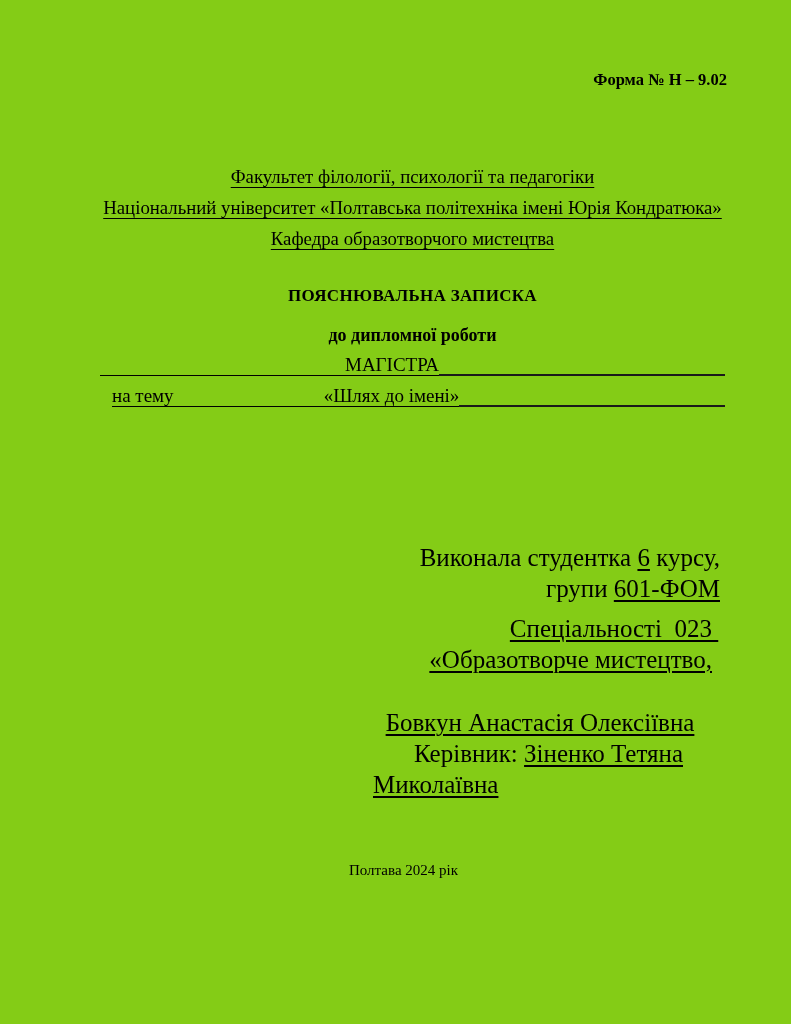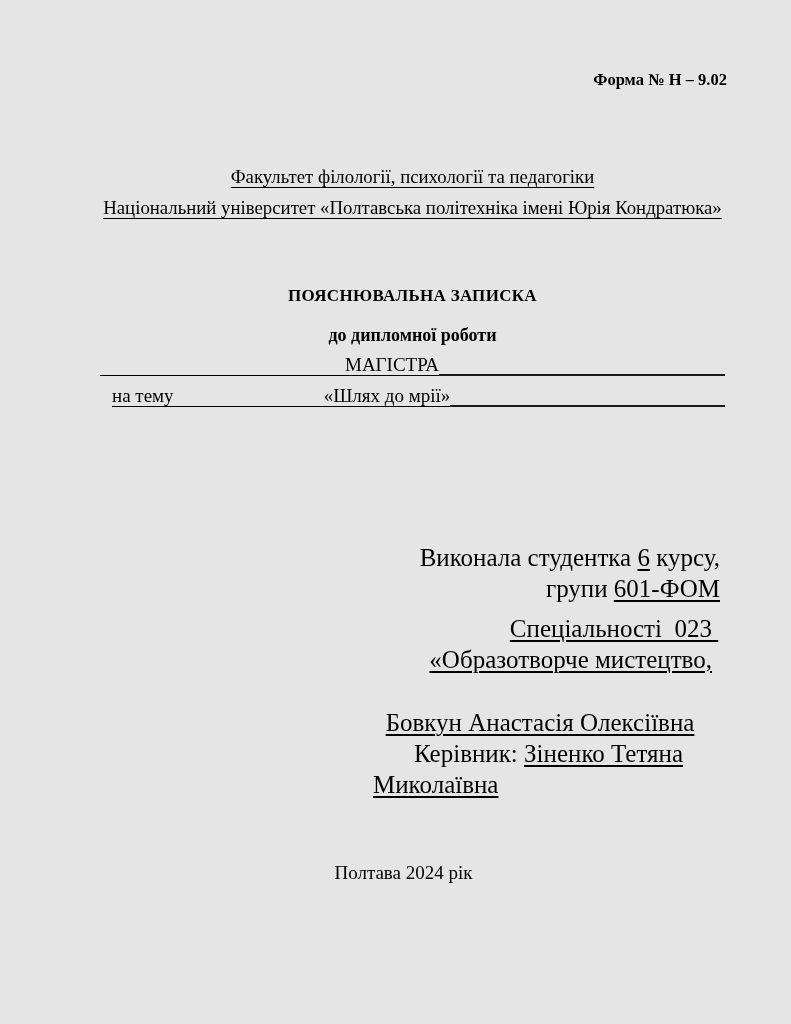--- a/index.html
+++ b/index.html
@@ -4,21 +4,21 @@
 <style>
   html, body {
     margin: 0;
     padding: 0;
     background: #ffffff;
   }
   .page {
     position: relative;
     width: 791px;
     height: 1024px;
-    background: #e5e5e5;
+    background: #84cc16;
     color: #000000;
     font-family: "Liberation Serif", "DejaVu Serif", serif;
     overflow: hidden;
   }
   .u {
     text-decoration: underline;
     text-decoration-thickness: 1.5px;
     text-underline-offset: 3px;
   }
   .form-number {
@@ -113,50 +113,51 @@
   .line-supervisor  { text-align: right; padding-right: 42px; }
   .line-supervisor2 { text-align: left;  padding-left: 18px; }
   .footer-line {
     position: absolute;
     top: 862px;
     left: 100px;
     width: 625px;
     padding-right: 18px;
     box-sizing: border-box;
     text-align: center;
-    font-size: 19px;
+    font-size: 15px;
     white-space: pre-wrap;
   }
 </style>
 </head>
 <body>
 
 <div class="page">
 
   <div class="form-number">Форма № Н – 9.02</div>
 
   <div class="org-block">
     <div class="org-line">Факультет філології, психології та педагогіки</div>
     <div class="org-line">Національний університет «Полтавська політехніка імені Юрія Кондратюка»</div>
+    <div class="org-line">Кафедра образотворчого мистецтва</div>
   </div>
 
   <div class="doc-title">ПОЯСНЮВАЛЬНА ЗАПИСКА</div>
 
   <div class="doc-subtitle">до дипломної роботи</div>
 
   <div class="ruled-line degree-line">
     <span class="seg lead"></span>
     <span class="seg seg-text">МАГІСТРА</span>
     <span class="seg seg-thick tail"></span>
   </div>
 
   <div class="ruled-line topic-line">
     <span class="seg seg-text">на тему</span>
     <span class="seg gap1"></span>
-    <span class="seg seg-text">«Шлях до мрії»</span>
+    <span class="seg seg-text">«Шлях до імені»</span>
     <span class="seg seg-thick tail"></span>
   </div>
 
   <div class="student-block">
 
     <div class="line line-performed"><span>Виконала студентка </span><span class="u">6</span><span> курсу, групи </span><span class="u">601-ФОМ</span></div>
 
     <div class="line line-specialty1 u">Спеціальності  023 «Образотворче мистецтво,</div>
 
 

